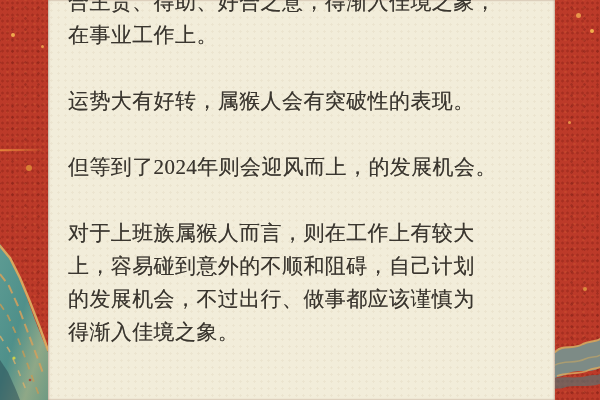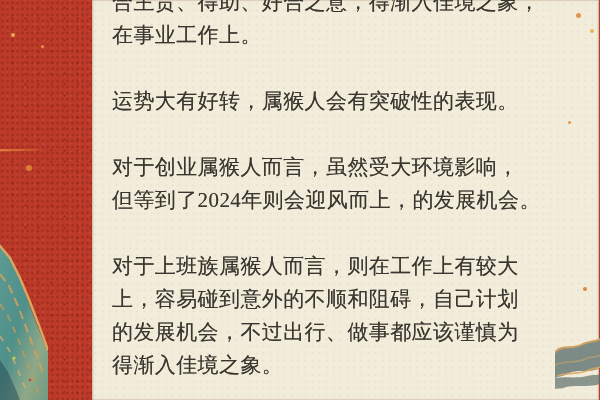--- a/index.html
+++ b/index.html
@@ -16,21 +16,20 @@
       radial-gradient(rgba(75,10,5,0.20) 1.2px, transparent 1.7px);
     background-size:5px 6px,9px 8px,13px 11px;
     background-position:0 0,3px 4px,6px 2px;
   }
   .panel{
     position:absolute;left:48px;top:0;width:507px;height:400px;
     background-color:#f2edda;
     background-image:radial-gradient(rgba(208,192,158,0.18) 1px, transparent 1.3px);
     background-size:7px 7px;
     box-shadow:inset 1px 0 2px rgba(90,20,10,0.25), inset -1px 0 2px rgba(90,20,10,0.25);
-    margin-left:44px;
   }
   .text-block{
     position:absolute;left:20px;top:-14px;width:440px;
     color:#3a362f;
   }
   .text-block p{margin:0 0 33px 0;padding:0;}
   .line{
     display:block;height:33px;line-height:33px;
     font-size:21px;letter-spacing:0.4px;white-space:nowrap;
     text-shadow:0 0 0.4px rgba(58,54,47,0.6);
@@ -60,21 +59,20 @@
   <div class="panel">
     <div class="text-block">
       <p>
         <span class="line">合主贵、得助、好合之意，得渐入佳境之象，</span>
         <span class="line">在事业工作上。</span>
       </p>
       <p>
         <span class="line">运势大有好转，属猴人会有突破性的表现。</span>
       </p>
       <p>
-        <span class="line">对于创业属猴人而言，虽然受大环境影响，</span>
         <span class="line">但等到了2024年则会迎风而上，的发展机会。</span>
       </p>
       <p>
         <span class="line">对于上班族属猴人而言，则在工作上有较大</span>
         <span class="line">上，容易碰到意外的不顺和阻碍，自己计划</span>
         <span class="line">的发展机会，不过出行、做事都应该谨慎为</span>
         <span class="line">得渐入佳境之象。</span>
       </p>
     </div>
   </div>

